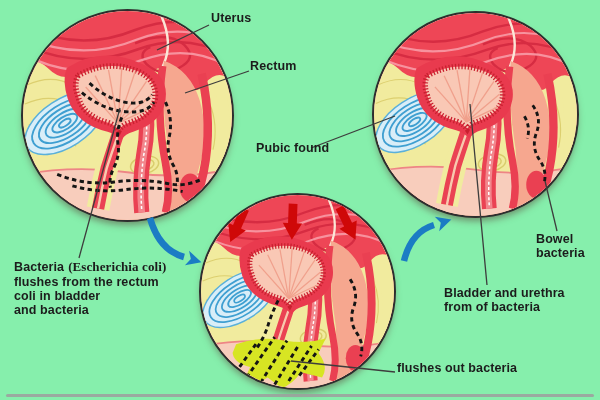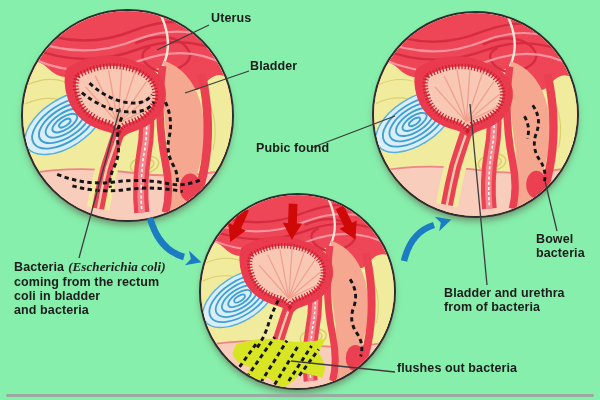--- a/index.html
+++ b/index.html
@@ -5,21 +5,21 @@
   html,body{margin:0;padding:0;background:#fff;}
   .canvas{position:relative;width:600px;height:400px;background:#86efac;overflow:hidden;
           font-family:"Liberation Sans",sans-serif;}
   .circle{position:absolute;border-radius:50%;border:2.5px solid #2e2e2e;overflow:hidden;
           box-sizing:border-box;background:#f5b8a1;
           box-shadow:0 5px 7px -2px rgba(90,66,55,.55);}
   .circle svg{display:block;width:100%;height:100%;}
   .overlay{position:absolute;left:0;top:0;width:600px;height:400px;pointer-events:none;}
   .lbl{position:absolute;font-weight:700;color:#1c1c1c;font-size:12.5px;line-height:1.14;
        letter-spacing:.1px;white-space:nowrap;}
-  .it{font-family:"Liberation Serif",serif;font-style:italic;font-size:13px;margin-top:28px;}
+  .it{font-family:"Liberation Serif",serif;font-size:13px;margin-top:28px;}
   .bottom-rule{position:absolute;left:6px;top:394px;width:588px;height:3px;background:#9e9e9e;
        border-radius:2px;opacity:.85;}
 </style>
 </head>
 <body>
 
 <div class="canvas">
 
   <svg width="0" height="0" style="position:absolute" aria-hidden="true">
     <defs>
@@ -184,38 +184,38 @@
       <path d="M150,218 Q159,250 184,257" fill="none" stroke-width="6.5" stroke="#1b7cc4"></path>
       <polygon points="0,-7.5 15,0 0,7.5 4,0" transform="translate(187,258) rotate(16)" fill="#1b7cc4"></polygon>
     </g>
     <g>
       <path d="M404,261 Q411,232 434,225" fill="none" stroke-width="6.5" stroke="#1b7cc4"></path>
       <polygon points="0,-7.5 15,0 0,7.5 4,0" transform="translate(437,224) rotate(-17)" fill="#1b7cc4"></polygon>
     </g>
   </svg>
 
   <div class="lbl" style="left:211px;top:11px">Uterus</div>
-  <div class="lbl" style="left:250px;top:59px">Bladder</div>
+  <div class="lbl" style="left:250px;top:59px">Rectum</div>
   <div class="lbl" style="left:256px;top:141px">Pubic found</div>
 
   <div class="lbl" style="left:536px;top:232px">
     <div>Bowel</div>
     <div>bacteria</div>
   </div>
 
   <div class="lbl" style="left:444px;top:286px">
     <div>Bladder and urethra</div>
     <div>from of bacteria</div>
   </div>
 
   <div class="lbl" style="left:14px;top:260px">
     <div>
       <span style="margin-right:4px">Bacteria</span><span class="it">(Escherichia coli)</span>
     </div>
-    <div>coming from the rectum</div>
+    <div>flushes from the rectum</div>
     <div>coli in bladder</div>
     <div>and bacteria</div>
   </div>
 
   <div class="lbl" style="left:397px;top:361px">
     <div>flushes out bacteria</div>
   </div>
 
   <div class="bottom-rule"></div>
 </div>

